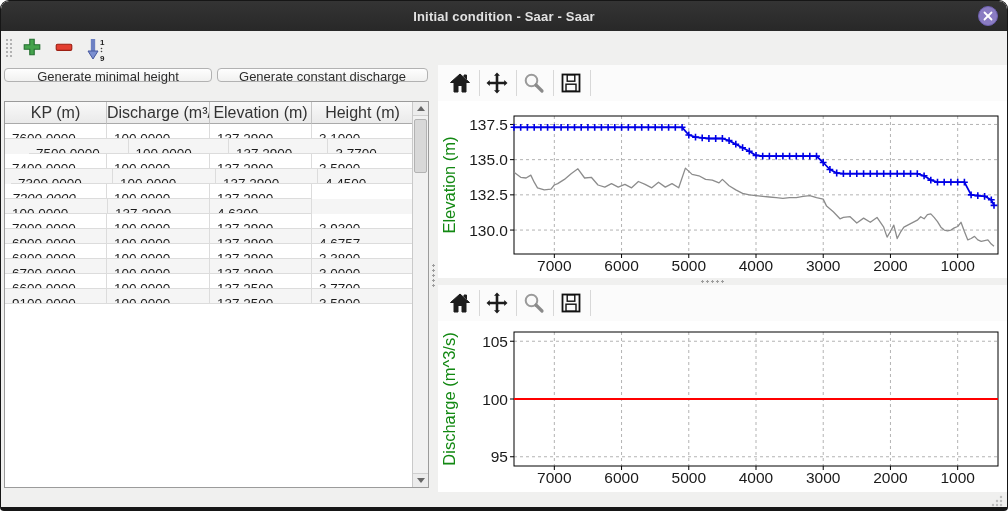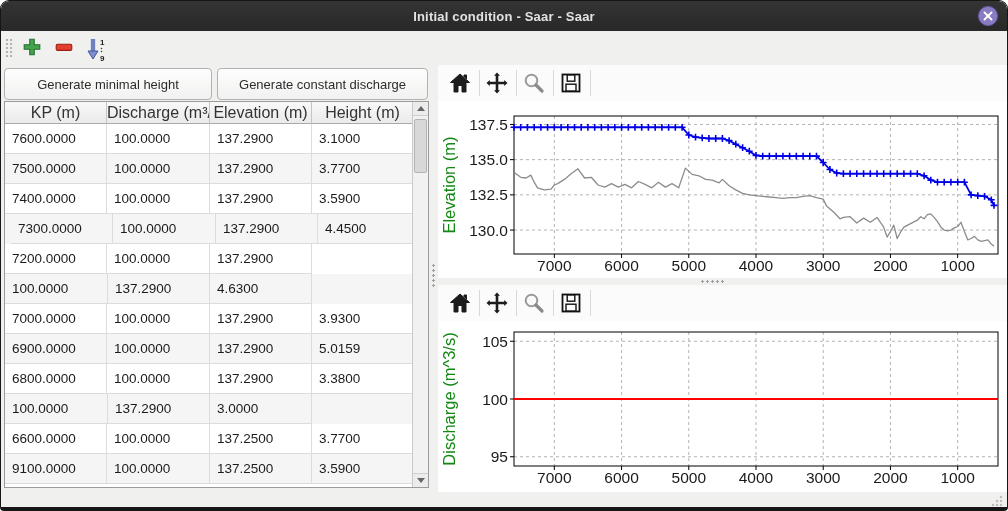--- a/index.html
+++ b/index.html
@@ -26,40 +26,40 @@
   
   .main-toolbar { position:absolute; left:0; top:30px; width:100%; height:34px; background:#f0f0ef; }
   .tb-grip {
     position:absolute; left:4px; top:7px; width:8px; height:20px;
     background-image:radial-gradient(#b2b2b2 1px, transparent 1.3px);
     background-size:4px 4px;
   }
   .tb-btn { position:absolute; top:4px; width:26px; height:26px; border:none; background:transparent; cursor:pointer; padding:2px; }
   
   .gen-btn {
-    position:absolute; top:67px; height:32px;
+    position:absolute; top:67px; height:14px;
     border:1px solid #b2b2b2; border-radius:4px;
     background:linear-gradient(#fefefe,#f1f1f0);
     font-size:13px; color:#2d2d2d; cursor:pointer;
     font-family:"Liberation Sans", sans-serif;
   }
   #btn-minimal { left:3px; width:208px; }
   #btn-constant { left:216px; width:211px; }
   .table-wrap {
     position:absolute; left:3px; top:100px; width:425px; height:387px;
     background:#ffffff; border:1px solid #9b9b9b; overflow:hidden;
   }
   .thead { display:flex; height:22px; }
   .th {
     background:linear-gradient(#f9f9f9,#eaeaea);
     border-right:1px solid #c5c5c5; border-bottom:1px solid #aaaaaa;
     font-size:16px; color:#333; text-align:center; line-height:21px;
     overflow:hidden; white-space:nowrap;
   }
-  .trow { display:flex; height:30px; background:#ffffff; }
+  .trow { display:flex; height:15px; background:#ffffff; }
   .trow.alt { background:#f5f5f5; }
   .td {
     border-right:1px solid #dcdcdc; border-bottom:1px solid #dcdcdc;
     font-size:13.5px; color:#1b1b1b; line-height:29px; padding-left:7px;
     overflow:hidden; white-space:nowrap;
   }
   .partial-row { height:5px; background:#ffffff; }
   
   .vscroll {
     position:absolute; right:0; top:0; width:16px; height:100%;
@@ -143,66 +143,67 @@
         <div class="th" style="width: 102px;">Height (m)</div>
       </div>
     <div id="tbody">
         <div class="trow">
           <div class="td" style="width: 102px;">7600.0000</div>
           <div class="td" style="width: 103px;">100.0000</div>
           <div class="td" style="width: 102px;">137.2900</div>
           <div class="td" style="width: 102px;">3.1000</div>
         </div>
         <div class="trow alt">
-          <div class="td" style="width: 102px;">7500.0000</div>
+          <div class="td" style="width: 102px; margin-left: 24px;">7500.0000</div>
           <div class="td" style="width: 103px;">100.0000</div>
           <div class="td" style="width: 102px;">137.2900</div>
           <div class="td" style="width: 102px;">3.7700</div>
         </div>
         <div class="trow">
           <div class="td" style="width: 102px;">7400.0000</div>
           <div class="td" style="width: 103px;">100.0000</div>
           <div class="td" style="width: 102px;">137.2900</div>
           <div class="td" style="width: 102px;">3.5900</div>
         </div>
         <div class="trow alt">
           <div class="td" style="width: 102px; margin-left: 6px;">7300.0000</div>
           <div class="td" style="width: 103px;">100.0000</div>
           <div class="td" style="width: 102px;">137.2900</div>
           <div class="td" style="width: 102px;">4.4500</div>
         </div>
         <div class="trow">
-          <div class="td" style="width: 102px;">7200.0000</div>
+          <div class="td" style="width: 102px; font-style: italic;">7200.0000</div>
           <div class="td" style="width: 103px;">100.0000</div>
           <div class="td" style="width: 102px;">137.2900</div>
         </div>
         <div class="trow alt">
           <div class="td" style="width: 103px;">100.0000</div>
           <div class="td" style="width: 102px;">137.2900</div>
           <div class="td" style="width: 102px;">4.6300</div>
         </div>
         <div class="trow">
           <div class="td" style="width: 102px;">7000.0000</div>
           <div class="td" style="width: 103px;">100.0000</div>
           <div class="td" style="width: 102px;">137.2900</div>
           <div class="td" style="width: 102px;">3.9300</div>
         </div>
         <div class="trow alt">
           <div class="td" style="width: 102px;">6900.0000</div>
           <div class="td" style="width: 103px;">100.0000</div>
           <div class="td" style="width: 102px;">137.2900</div>
-          <div class="td" style="width: 102px;">5.0159</div>
+          <div class="td" style="width: 102px;">4.6757</div>
         </div>
         <div class="trow">
           <div class="td" style="width: 102px;">6800.0000</div>
           <div class="td" style="width: 103px;">100.0000</div>
           <div class="td" style="width: 102px;">137.2900</div>
           <div class="td" style="width: 102px;">3.3800</div>
         </div>
         <div class="trow alt">
+          <div class="td" style="width: 102px;">6700.0000</div>
           <div class="td" style="width: 103px;">100.0000</div>
           <div class="td" style="width: 102px;">137.2900</div>
           <div class="td" style="width: 102px;">3.0000</div>
         </div>
         <div class="trow">
           <div class="td" style="width: 102px;">6600.0000</div>
           <div class="td" style="width: 103px;">100.0000</div>
           <div class="td" style="width: 102px;">137.2500</div>
           <div class="td" style="width: 102px;">3.7700</div>
         </div>

